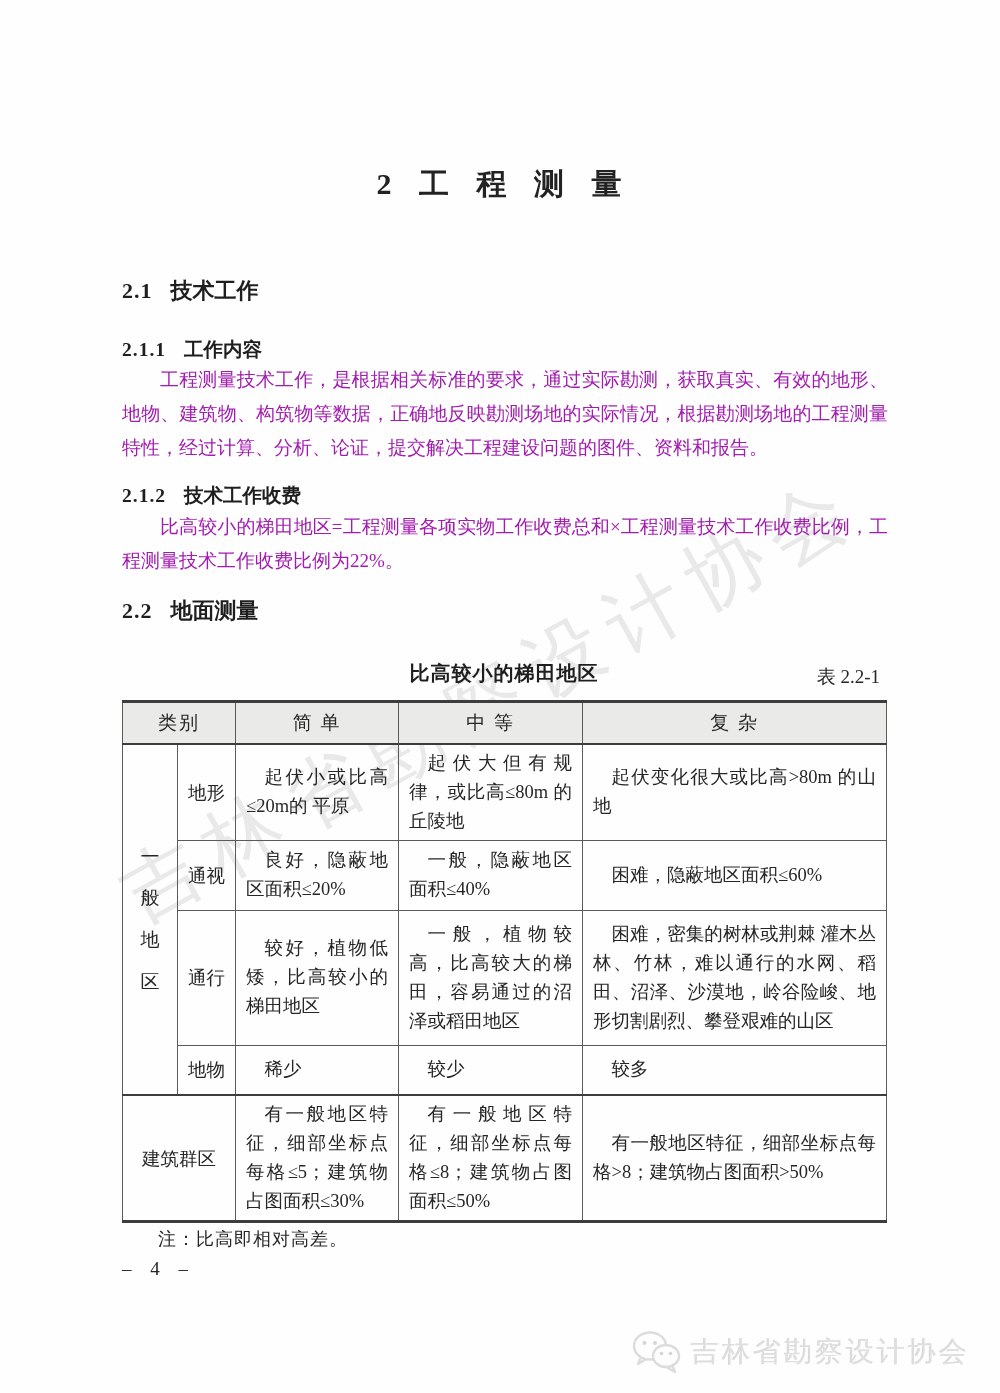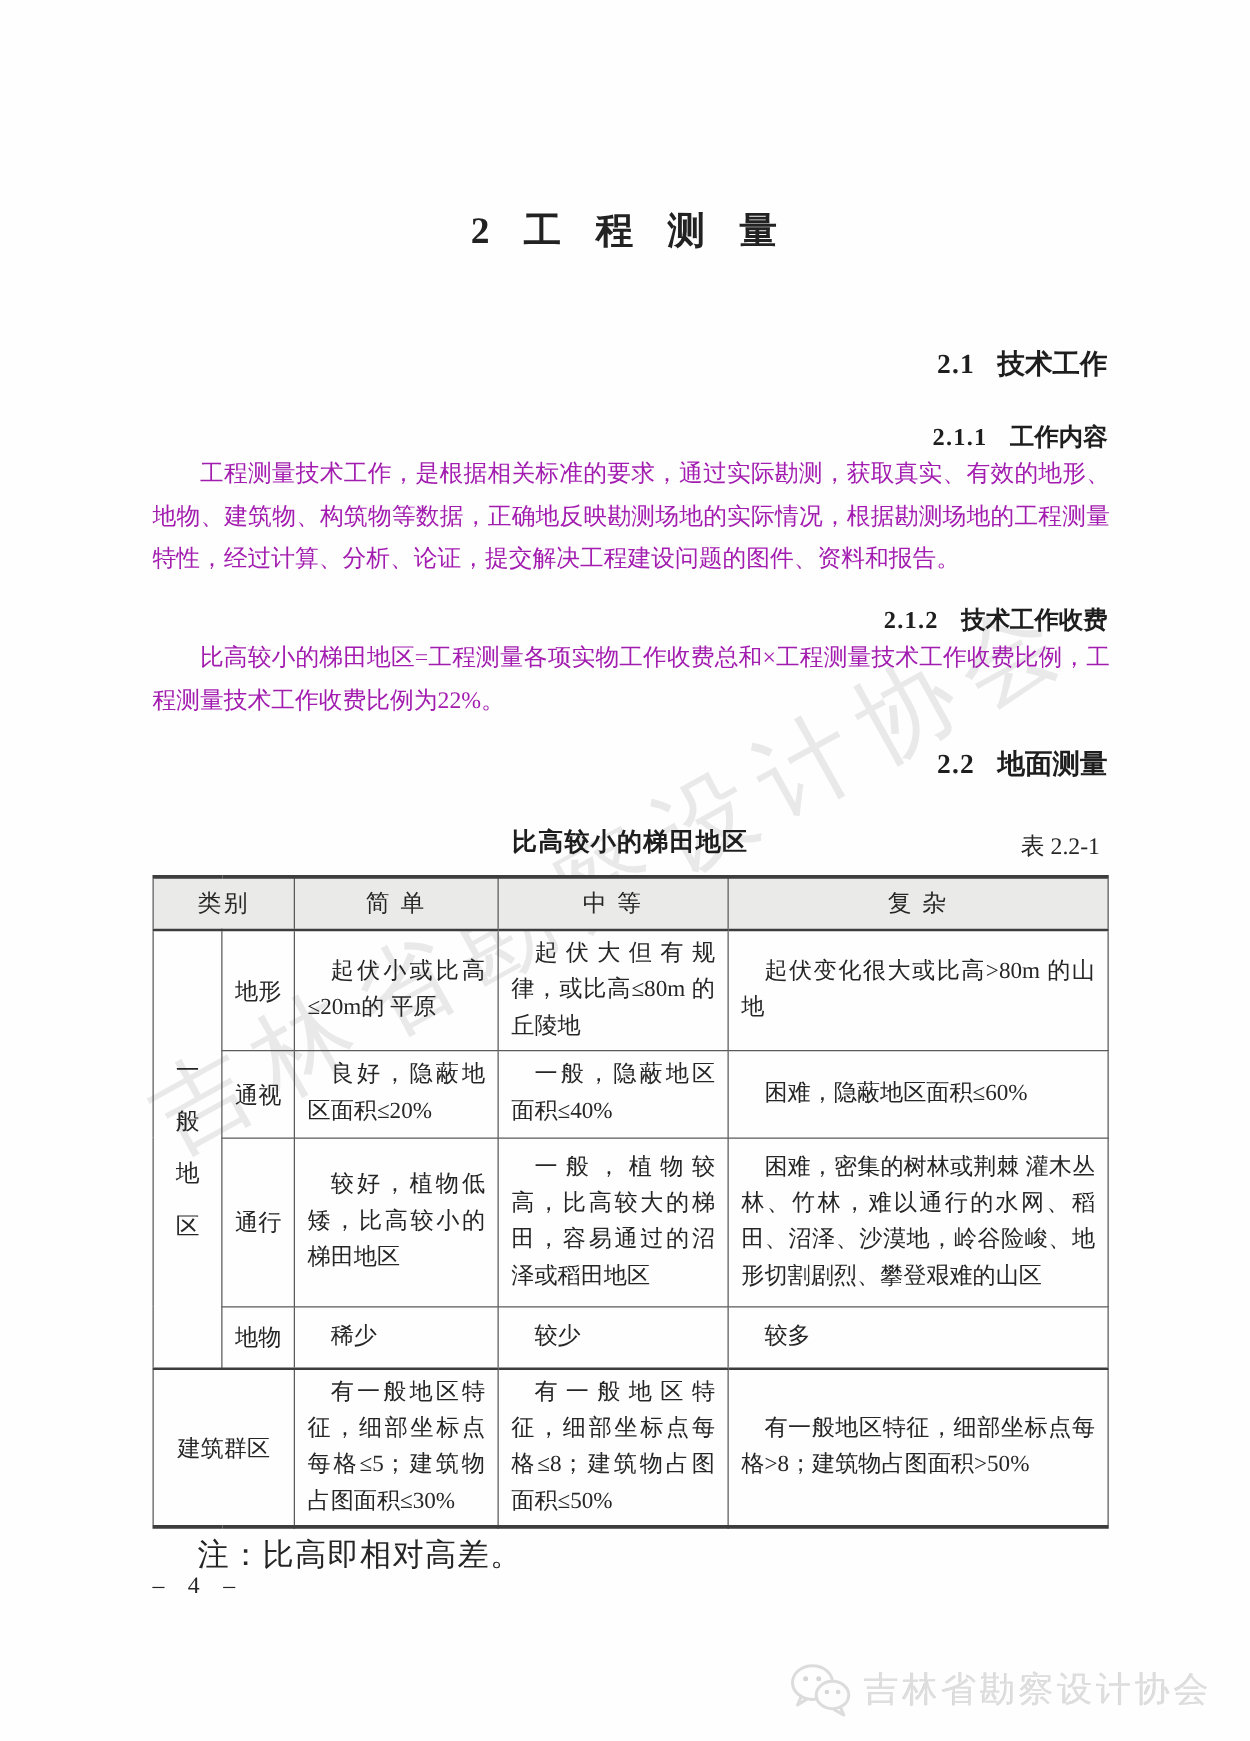--- a/index.html
+++ b/index.html
@@ -21,21 +21,21 @@
     top: 700px;
     transform: translate(-50%, -50%) rotate(-29deg);
     font-size: 78px;
     letter-spacing: 14px;
     white-space: nowrap;
     color: rgba(125, 125, 125, 0.16);
     z-index: 0;
     font-family: "Liberation Serif", "DejaVu Serif", serif;
     pointer-events: none;
   }
-  .layer { position: absolute; z-index: 1; text-align: right; }
+  .layer { position: absolute; z-index: 1; }
 
   .doc-title {
     top: 164px; left: 0; width: 1000px;
     text-align: center;
     font-size: 30px;
     font-weight: bold;
     word-spacing: 16px;
     letter-spacing: 2px;
     color: #222;
   }
@@ -103,21 +103,21 @@
   .row-build td { border-top: 2px solid #3d3d3d; }
   .vgroup-cell { padding: 2px; }
   .vgroup-text {
     width: 1.25em;
     margin: 0 auto;
     word-break: break-all;
     line-height: 2.2;
     text-align: center;
     font-size: 19px;
   }
-  .note-line { top: 1227px; left: 158px; font-size: 25px; color: #262626; letter-spacing: 1px; }
+  .note-line { top: 1227px; left: 158px; font-size: 18px; color: #262626; letter-spacing: 1px; }
   .page-num { top: 1258px; left: 122px; font-size: 19px; letter-spacing: 7px; color: #262626; }
   .footer-brand {
     top: 1328px; right: 30px;
     display: flex; align-items: center; gap: 8px;
   }
   .footer-brand .brand-text {
     font-size: 28px;
     letter-spacing: 3px;
     color: #dedede;
     text-shadow: 1px 1px 0 #ffffff, -0.5px -0.5px 0 #d0d0d0;

